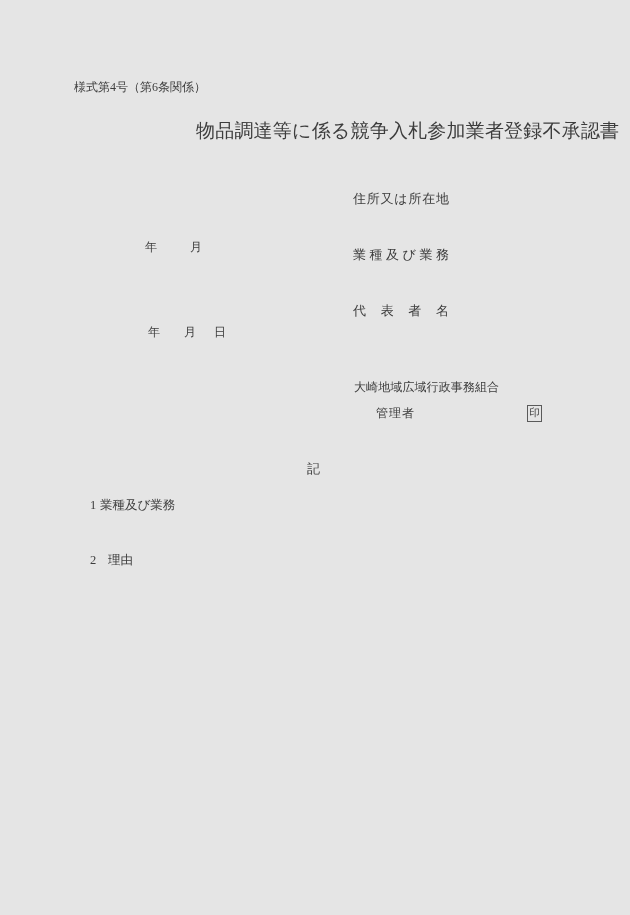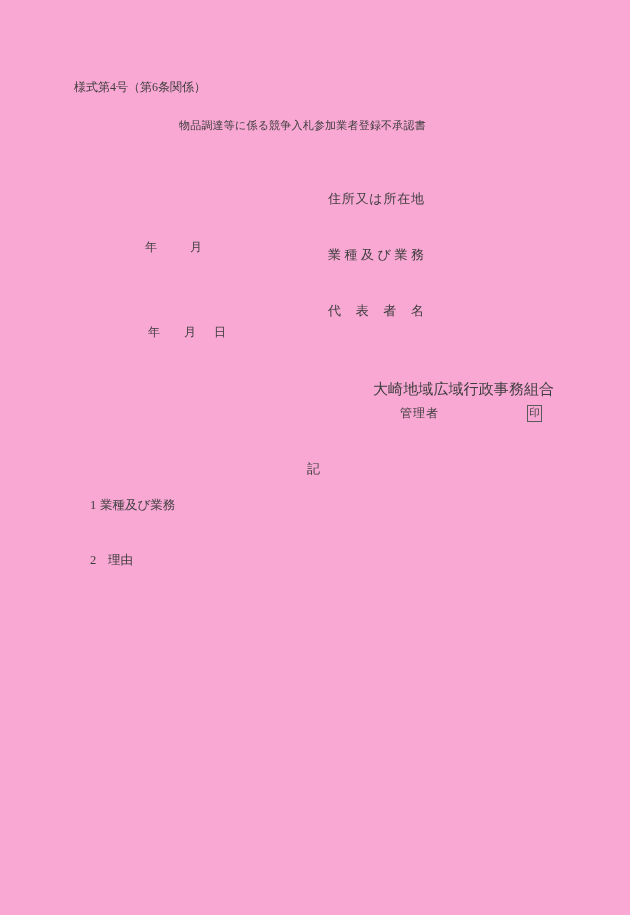--- a/index.html
+++ b/index.html
@@ -4,59 +4,59 @@
 <style>
   html, body {
     margin: 0;
     padding: 0;
     background: #fdfdfd;
   }
   .page {
     position: relative;
     width: 630px;
     height: 915px;
-    background: #f9a8d4;
+    background: #e5e5e5;
     overflow: hidden;
     font-family: "Liberation Serif", "DejaVu Serif", serif;
     color: #3d3d3d;
   }
   .abs {
     position: absolute;
     white-space: pre;
     line-height: 1.25;
   }
   .form-number {
     left: 74px; top: 80px;
     font-size: 12px;
   }
   .doc-title {
-    left: 179px; top: 119px;
-    font-size: 11px;
+    left: 196px; top: 119px;
+    font-size: 19px;
     letter-spacing: 0.2px;
   }
   .recipient {
-    left: 328px; top: 154px;
+    left: 353px; top: 154px;
     font-size: 13px;
   }
   .recipient .jline {
     width: 96px;
     line-height: 23.5px;
     text-align: justify;
     text-align-last: justify;
   }
   .body-text { font-size: 12px; }
   .body-year   { left: 145px; top: 240px; }
   .body-month  { left: 190px; top: 240px; }
   .body-rest   { left: 235px; top: 240px; }
   .body-line2  { left: 86px;  top: 266px; }
   .date-year   { left: 148px; top: 325px; }
   .date-month  { left: 184px; top: 325px; }
   .date-day    { left: 214px; top: 325px; }
-  .issuer-org  { left: 373px; top: 380px; font-size: 15px; letter-spacing: 0.1px; }
-  .issuer-role { left: 376px; top: 406px; font-size: 12px; letter-spacing: 1px; margin-left: 24px; }
+  .issuer-org  { left: 354px; top: 380px; font-size: 12px; letter-spacing: 0.1px; }
+  .issuer-role { left: 376px; top: 406px; font-size: 12px; letter-spacing: 1px; }
   .seal-box {
     left: 527px; top: 405px;
     width: 15px; height: 17px;
     border: 1px solid #5a5a5a;
     display: flex;
     align-items: center;
     justify-content: center;
     font-size: 10.5px;
     box-sizing: border-box;
     line-height: 1;

